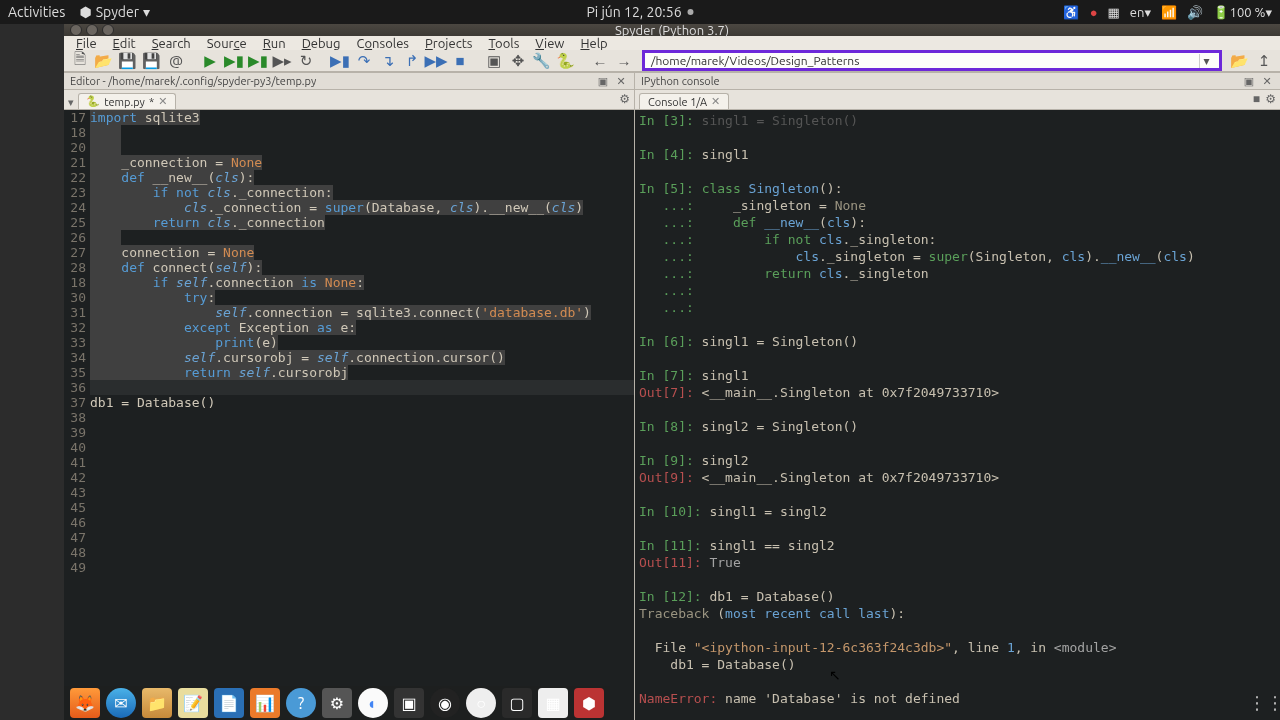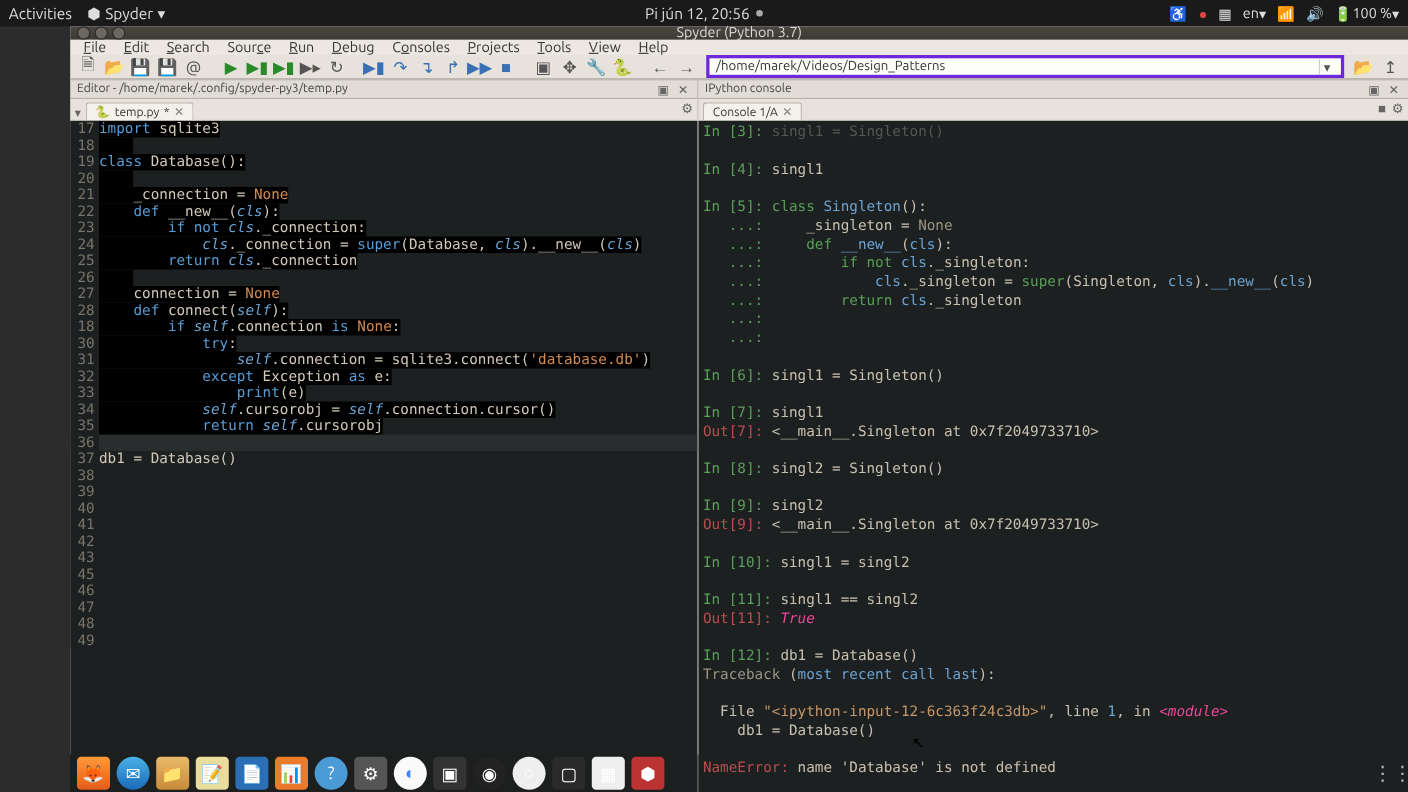--- a/index.html
+++ b/index.html
@@ -51,40 +51,40 @@
 .tabrow { height:20px; background:#e7e3dc; display:flex; align-items:flex-end; padding:0 4px; border-bottom:1px solid #b7b2a9; position:relative; }
 .tab { background:#f4f1eb; border:1px solid #b7b2a9; border-bottom:none; padding:1px 8px; font-size:11px; color:#333; display:flex; align-items:center; gap:4px; border-radius:3px 3px 0 0; }
 .tab .close { color:#888; font-size:11px; }
 .tabrow .gear { position:absolute; right:4px; top:2px; font-size:12px; color:#666; }
 
 
 .editor { flex:1; background:#1d2021; color:#d0c8b8; font-family:"DejaVu Sans Mono", monospace; font-size:13px; overflow:auto; position:relative; }
 .line { display:flex; }
 .gutter { width:26px; text-align:right; padding-right:4px; color:#7a746a; background:#1d2021; user-select:none; flex-shrink:0; }
 .code { flex:1; white-space:pre; }
-.sel { background:#000000; }
+.sel { background:#404040; }
 .curline { background:#2a2d2e; }
 .kw { color:#569cd6; }
 .str { color:#d28b52; }
 .slf { color:#6aa3d4; font-style:italic; }
 .none { color:#d28b52; }
 
 
 .console { flex:1; background:#1d2021; color:#c8c0b0; font-family:"DejaVu Sans Mono", monospace; font-size:13px; overflow:auto; padding:2px 4px; line-height:17px; }
 .console .in { color:#5a9f5a; }
 .console .out { color:#b74f4f; }
 .console .kw2 { color:#5a9f5a; }
 .console .cls2 { color:#6aa3d4; }
 .console .slf2 { color:#6aa3d4; }
 .console .none2 { color:#9a9481; }
 .console .str2 { color:#c5976b; }
 .console .err { color:#b74f4f; }
 .console .trace { color:#9a9481; }
 .console .file { color:#6aa3d4; }
-.console .mod { color:#ec4899;font-style:italic; }
+.console .mod { color:#a3a3a3; }
 .console div { white-space:pre; }
 
 
 .dock { position:absolute; left:64px; bottom:0; height:34px; background:rgba(30,30,30,.4); display:flex; align-items:center; padding:0 6px; gap:6px; }
 .dock .dicon { width:30px; height:30px; border-radius:4px; display:flex; align-items:center; justify-content:center; font-size:16px; color:#fff; }
 .dock .d-ff { background:linear-gradient(#ff9a3a,#e55b1a); }
 .dock .d-tb { background:linear-gradient(#4ab1e8,#1a6ab8); border-radius:50%; }
 .dock .d-files { background:linear-gradient(#e8b96a,#c78a3a); }
 .dock .d-note { background:#e9dd9e; color:#444; }
 .dock .d-lo { background:#2a6fb5; }
@@ -212,24 +212,20 @@
       <div class="editor" id="editor-body">
           <div class="line">
             <div class="gutter">17</div>
             <div class="code"><span class="sel"><span class="kw">import</span> sqlite3</span></div>
           </div>
           <div class="line">
             <div class="gutter">18</div>
             <div class="code"><span class="sel">&nbsp;&nbsp;&nbsp;&nbsp;</span></div>
           </div>
           <div class="line">
-            <div class="gutter">19</div>
-            <div class="code"><span class="sel"><span class="kw">class</span> Database():</span></div>
-          </div>
-          <div class="line">
             <div class="gutter">20</div>
             <div class="code"><span class="sel">&nbsp;&nbsp;&nbsp;&nbsp;</span></div>
           </div>
           <div class="line">
             <div class="gutter">21</div>
             <div class="code"><span class="sel">    _connection = <span class="none">None</span></span></div>
           </div>
           <div class="line">
             <div class="gutter">22</div>
             <div class="code"><span class="sel">    <span class="kw">def</span> __new__(<span class="slf">cls</span>):</span></div>

